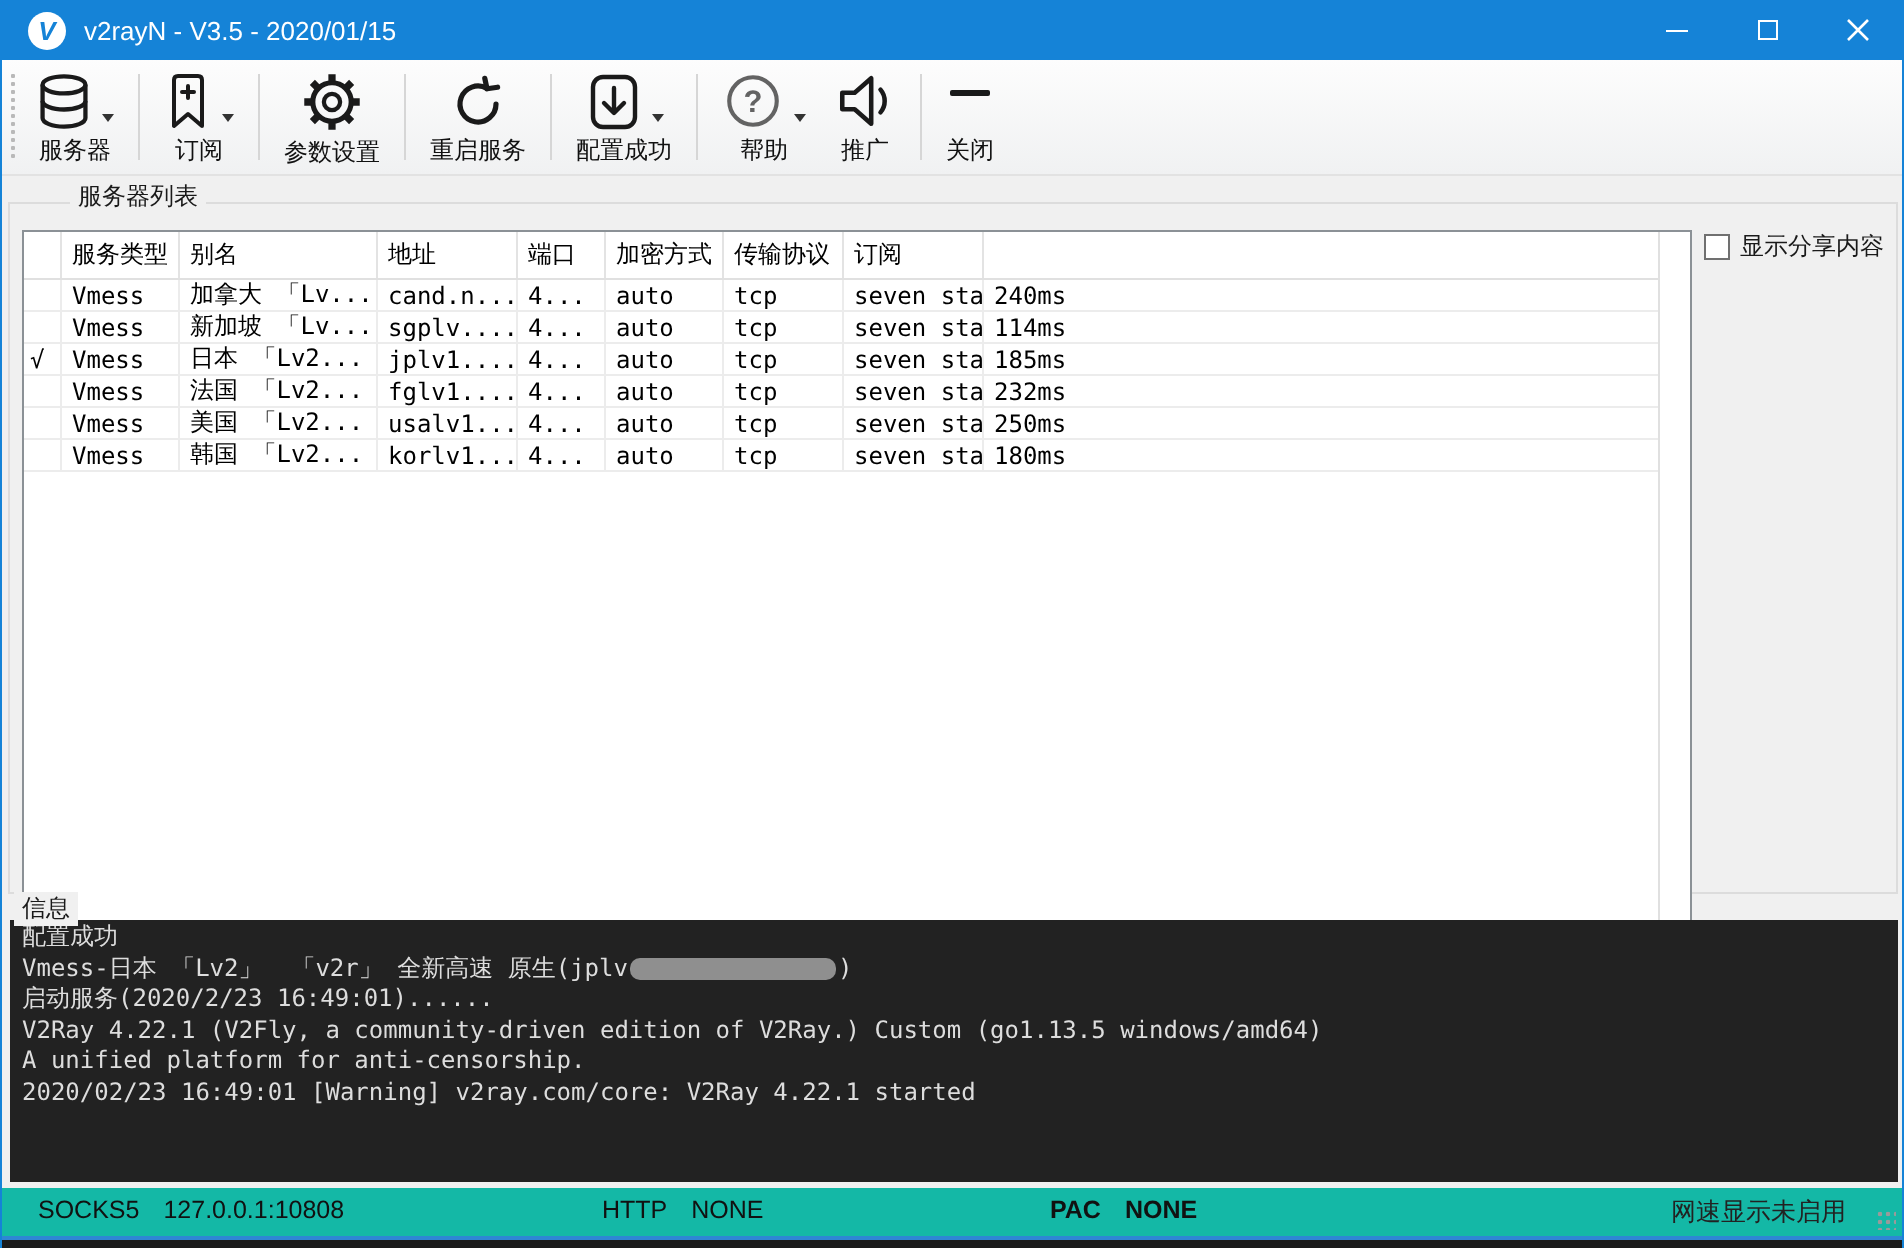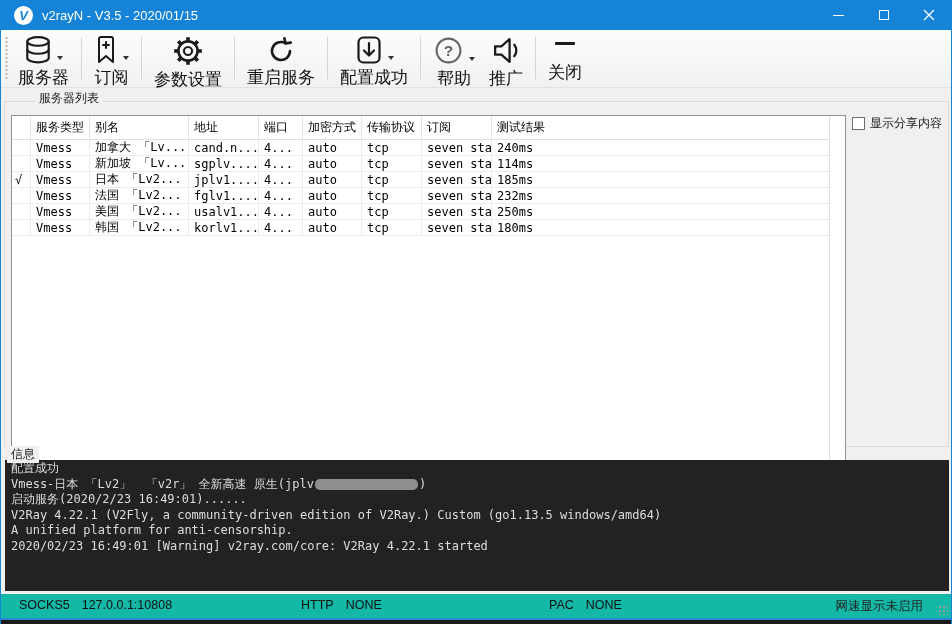--- a/index.html
+++ b/index.html
@@ -24,21 +24,21 @@
   
   .toolbar{ position:absolute; top:30px; left:0; width:100%; height:58px;
     background:linear-gradient(#fdfdfd,#f0f1f2); border-bottom:1px solid #e2e2e2;
     display:flex; align-items:stretch; }
   .tb-grip{ width:5px; margin:6px 2px 6px 3px;
     background-image:radial-gradient(circle, #b9b9b9 1px, transparent 1.2px);
     background-size:4px 4px; background-position:center top; }
   .tb-btn{ display:flex; flex-direction:column; align-items:center; justify-content:flex-start;
     padding:5px 7px 3px 7px; cursor:default; }
   .tb-icon-row{ height:34px; display:flex; align-items:center; }
-  .tb-label{ font-size:17px; color:#111; margin-top:1px; white-space:nowrap;text-align:center; }
+  .tb-label{ font-size:12px; color:#111; margin-top:1px; white-space:nowrap;text-align:center; }
   .caret{ width:0; height:0; border-left:3.5px solid transparent; border-right:3.5px solid transparent;
     border-top:4.5px solid #333; margin-left:5px; margin-top:16px; }
   .tb-sep{ width:1px; background:#d6d6d6; margin:7px 5px; }
   .dash-glyph{ width:20px; height:3px; background:#1a1a1a; border-radius:1px; margin-bottom:8px; }
   
   .group-label{ position:absolute; background:#f0f0f0; padding:0 4px; font-size:12px; color:#1a1a1a; z-index:3; }
   .gl-servers{ left:6px; top:90px;margin-left:28px; }
   .gl-info{ left:6px; top:446px; }
   .groupbox{ position:absolute; left:3px; top:101px; width:945px; height:346px;
     border:1px solid #dcdcdc; }
@@ -72,21 +72,21 @@
     font-size:12px; line-height:15.5px; padding:1px 0 0 6px; overflow:hidden; }
   .cline{ white-space:pre; }
   .redacted{ display:inline-block; width:103px; height:11px; background:#8f8f8f;
     border-radius:5px; vertical-align:middle; margin:0 1px; }
   
   .statusbar{ position:absolute; left:0; top:594px; width:100%; height:24px;
     background:#14b8a6; font-size:12.5px; color:#111; }
   .sb-item{ position:absolute; top:4px; white-space:nowrap; }
   .sb-socks{ left:18px; }
   .sb-http{ left:300px; }
-  .sb-pac{ left:548px; }
+  .sb-pac{ left:524px;font-weight:bold; }
   .sb-net{ right:28px; color:#222; }
   .sb-val{ margin-left:12px; }
   .grip{ position:absolute; right:3px; bottom:3px; width:10px; height:10px;
     background-image:radial-gradient(circle, #9a9a9a 1px, transparent 1.3px);
     background-size:4px 4px; }
   
   .taskbar-strip{ position:absolute; left:0; top:618px; width:100%; height:6px;
     background:#1b1b1b; border-top:2px solid #2e86d4; }
   svg.tb-icon{ display:block; }
 </style>
@@ -228,21 +228,20 @@
   <div class="table">
     <div class="thead">
       <div class="th col-state"></div>
       <div class="th col-type">服务类型</div>
       <div class="th col-alias">别名</div>
       <div class="th col-addr">地址</div>
       <div class="th col-port">端口</div>
       <div class="th col-enc">加密方式</div>
       <div class="th col-trans">传输协议</div>
       <div class="th col-sub">订阅</div>
-      <div class="th col-result">测试结果</div>
     </div>
     <div class="tbody">
       <div class="trow">
         <div class="td col-state"></div>
         <div class="td col-type">Vmess</div>
         <div class="td col-alias">加拿大 「Lv...</div>
         <div class="td col-addr">cand.n...</div>
         <div class="td col-port">4...</div>
         <div class="td col-enc">auto</div>
         <div class="td col-trans">tcp</div>

